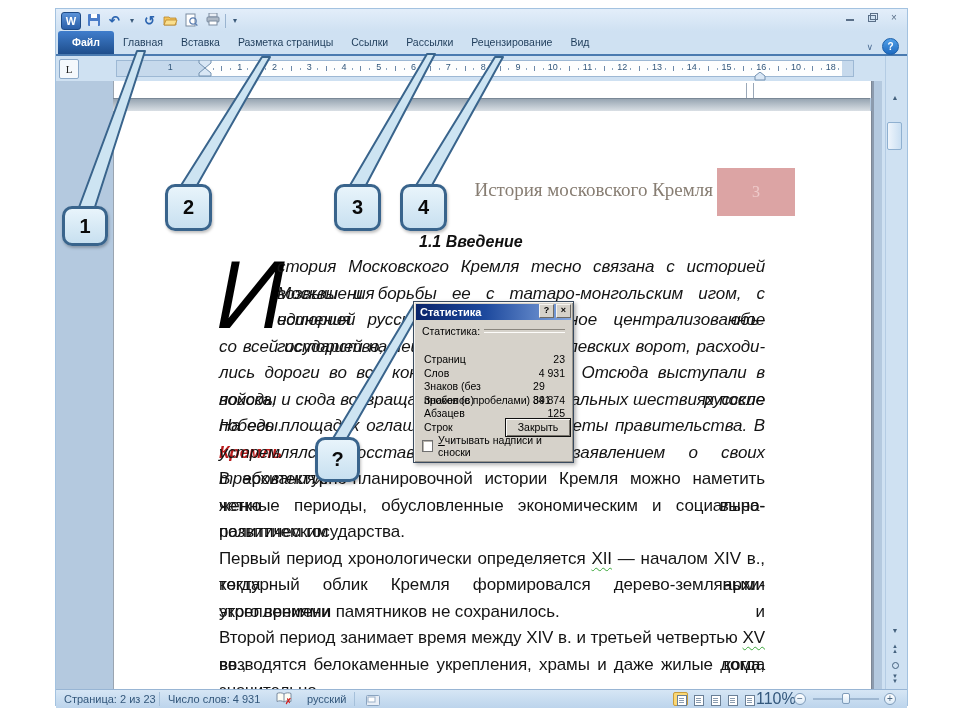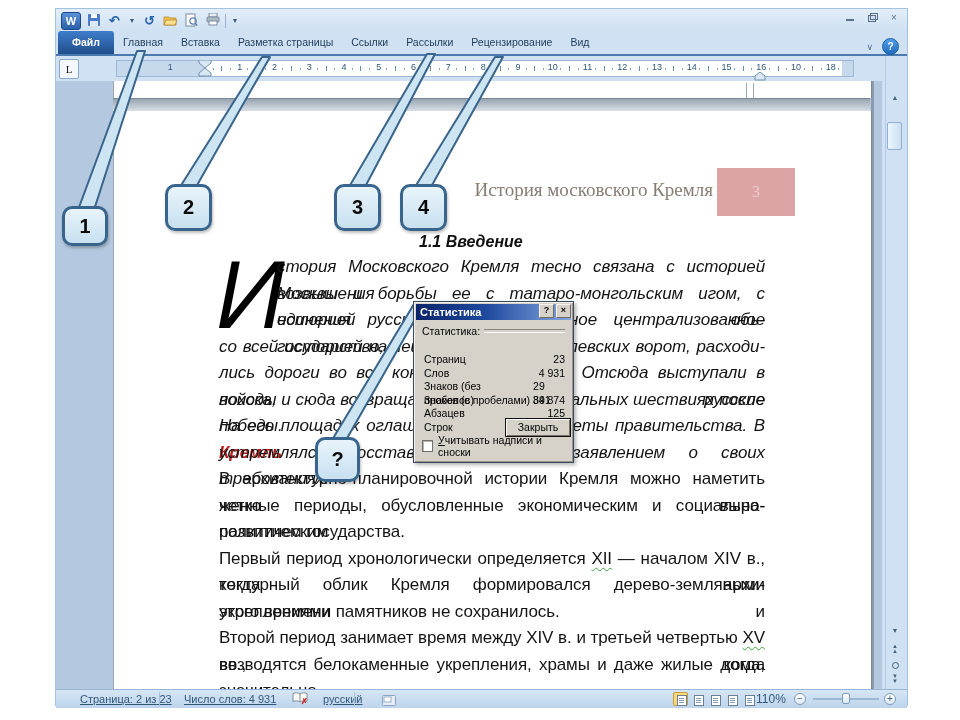--- a/index.html
+++ b/index.html
@@ -92,28 +92,28 @@
   .sthumb{position:absolute;left:1px;top:66px;width:15px;height:28px;border:1px solid #8fb0d0;border-radius:2px;
           background:linear-gradient(90deg,#eef5fc,#cadff2);box-sizing:border-box;}
   .pgbtn{position:absolute;left:2px;width:14px;height:12px;text-align:center;color:#44617e;}
   .pgbtn .dbl{display:block;font-size:6px;line-height:5px;}
   .dotbtn{position:absolute;left:6px;width:5px;height:5px;border:1px solid #44617e;border-radius:50%;}
 
   
   .statusbar{position:absolute;left:0;top:680px;width:100%;height:18px;
              background:linear-gradient(#d6e6f5,#bcd4ec);border-top:1px solid #98b5d4;
              font-size:11px;color:#33577b;}
-  .sseg{position:absolute;top:0;height:18px;line-height:18px;padding:0 24px;text-decoration:underline;}
+  .sseg{position:absolute;top:0;height:18px;line-height:18px;padding:0 8px;}
   .ssep{position:absolute;top:2px;width:1px;height:14px;background:#a5c0da;}
   .viewbtns{position:absolute;left:617px;top:2px;display:flex;gap:2px;}
   .vbtn{width:15px;height:14px;border:1px solid transparent;border-radius:2px;box-sizing:border-box;position:relative;}
   .vbtn.on{background:#fbd876;border-color:#c89d3c;}
   .vbtn i{position:absolute;left:3px;top:2px;width:8px;height:9px;border:1px solid #6a7f96;background:#fff;display:block;}
   .vbtn i:after{content:"";position:absolute;left:1px;top:2px;width:5px;height:1px;background:#8a9cb0;box-shadow:0 2px 0 #8a9cb0,0 4px 0 #8a9cb0;}
-  .zoomlbl{position:absolute;left:700px;top:0;height:18px;line-height:18px;font-size:12px;color:#33577b;}
+  .zoomlbl{position:absolute;left:700px;top:0;height:18px;line-height:18px;font-size:16px;color:#33577b;}
   .zbtn{position:absolute;top:3px;width:12px;height:12px;border:1px solid #7f9cba;border-radius:50%;
         background:linear-gradient(#ffffff,#dcebf8);text-align:center;line-height:10px;font-size:10px;color:#4a647e;box-sizing:border-box;}
   .ztrack{position:absolute;left:757px;top:8px;width:66px;height:2px;background:#9fb8d2;}
   .zthumb{position:absolute;left:786px;top:3px;width:8px;height:11px;background:linear-gradient(#fff,#d8e8f6);
           border:1px solid #7f9cba;border-radius:2px;box-sizing:border-box;}
 
   
   .dialog{position:absolute;left:413px;top:301px;width:161px;height:162px;background:#d6d2ca;
           border:1px solid #394a5e;box-shadow:inset 1px 1px 0 #f4f2ee,inset -1px -1px 0 #9a968e,2px 2px 4px rgba(0,0,0,.3);
           box-sizing:border-box;z-index:50;font-family:"Liberation Sans",sans-serif;}

